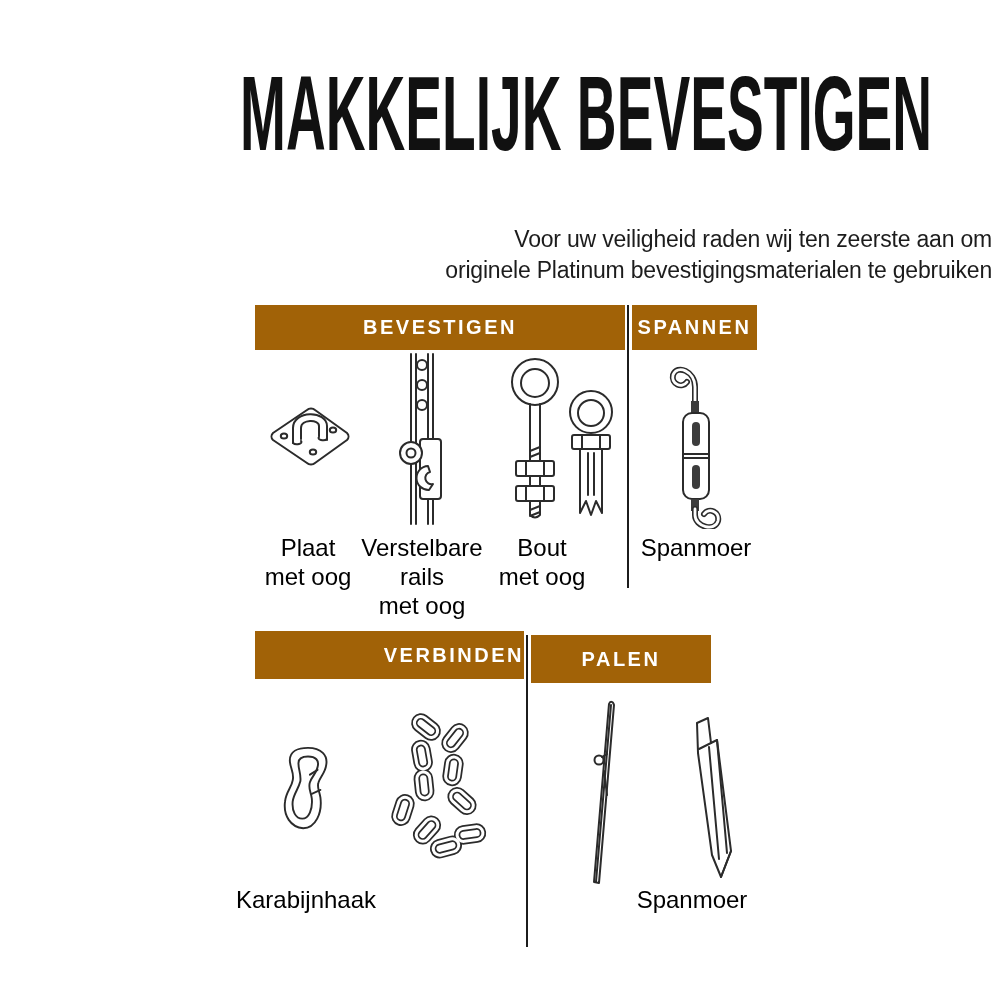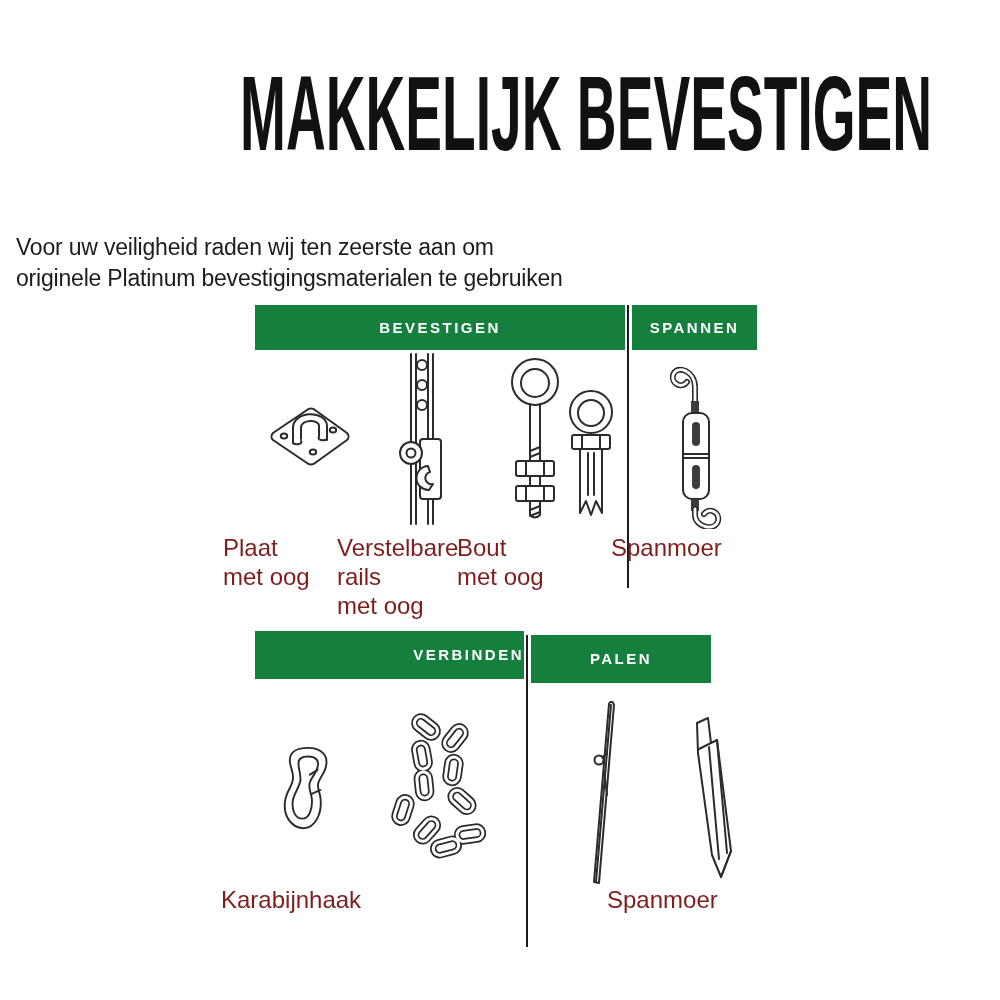--- a/index.html
+++ b/index.html
@@ -7,48 +7,48 @@
     position:relative;width:1000px;height:1000px;background:#ffffff;
     font-family:"Liberation Sans","DejaVu Sans",sans-serif;color:#1b1b1b;overflow:hidden;
   }
   .title{
     position:absolute;top:60px;left:0;right:0;margin:0;
     text-align:center;font-size:106px;line-height:106px;font-weight:700;
     letter-spacing:0px;white-space:nowrap;color:#111;
     transform:scaleX(.52);transform-origin:50% 50%;
   }
   .subtitle{
-    position:absolute;top:216px;left:0;right:0;margin:16px;
-    text-align:left;font-size:23px;line-height:31px;color:#1c1c1c;
+    position:absolute;top:216px;left:0;right:0;margin:8px;
+    text-align:right;font-size:23px;line-height:31px;color:#1c1c1c;
     white-space:pre-line;letter-spacing:-0.2px;
   }
   .table{position:absolute;left:255px;top:305px;width:502px;height:648px;}
   .hdr{
-    position:absolute;background:#15803d;color:#fff;text-align:center;
-    font-size:15px;font-weight:700;letter-spacing:2.5px;
+    position:absolute;background:#a16207;color:#fff;text-align:center;
+    font-size:20px;font-weight:700;letter-spacing:2.5px;
   }
   .s1a{left:0;top:0;width:370px;height:45px;line-height:45px;}
   .s1b{left:377px;top:0;width:125px;height:45px;line-height:45px;}
   .s2a{left:0;top:326px;width:269px;height:48px;line-height:48px;text-align:right;}
   .s2b{left:276px;top:330px;width:180px;height:48px;line-height:48px;}
   .vline{position:absolute;width:2px;background:#1c1c1c;}
   .v1{left:372px;top:0;height:283px;}
   .v2{left:271px;top:330px;height:312px;}
   .icon{position:absolute;}
   .i-plate{left:12px;top:98px;}
   .i-rail{left:140px;top:48px;}
   .i-bolts{left:243px;top:50px;}
   .i-turnbuckle{left:402px;top:54px;}
   .i-carabiner{left:24px;top:440px;}
   .i-chain{left:131px;top:406px;}
   .i-pole{left:328px;top:394px;}
   .i-anchor{left:420px;top:408px;}
   .lbl{
-    position:absolute;width:170px;
-    font-size:24px;line-height:29px;white-space:pre-line;color:#7f1d1d;
+    position:absolute;width:170px;text-align:center;
+    font-size:24px;line-height:29px;white-space:pre-line;color:#000000;
   }
   .l1{top:228px;}
   .l2{top:580px;}
   .l-plate{left:-32px;}
   .l-rail{left:82px;}
   .l-bolt{left:202px;}
   .l-span{left:356px;}
   .l-kara{left:-34px;}
   .l-ket{left:95px;}
   .l-paal{left:237px;}

